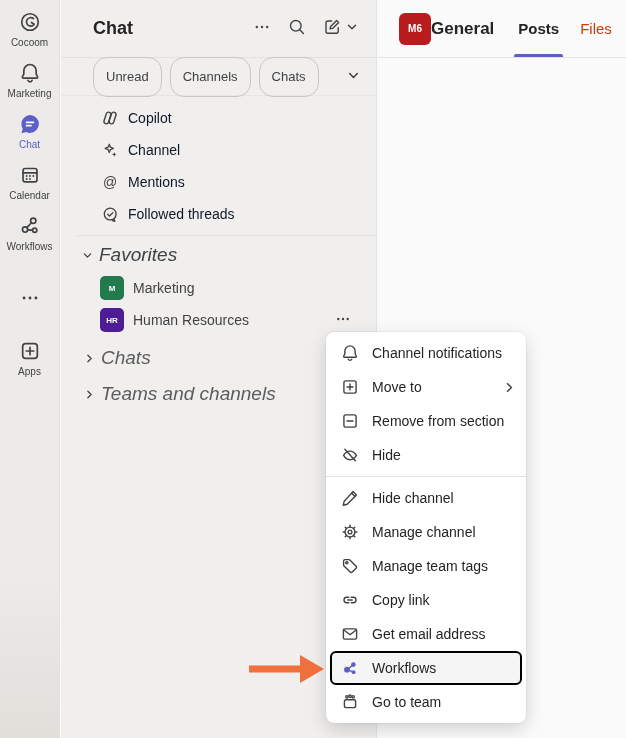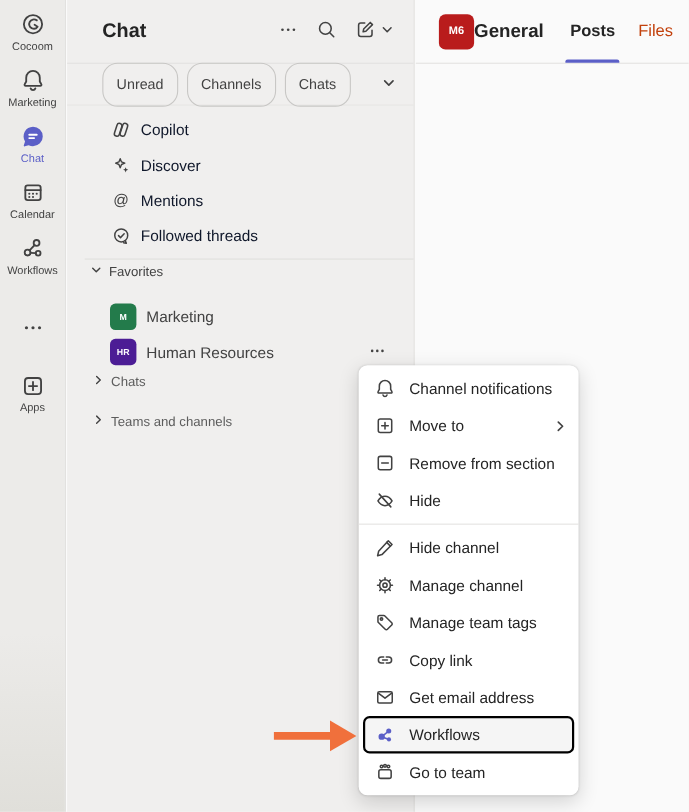--- a/index.html
+++ b/index.html
@@ -59,22 +59,22 @@
   .pinned-list { padding-top:6px; }
   .list-row {
     height:32px; display:flex; align-items:center; gap:8px;
     padding:0 16px 0 39px; font-size:14px; color:#0f172a; cursor:pointer;
   }
   .list-row .row-icon { width:20px; height:20px; display:flex; align-items:center; justify-content:center; }
 
   .panel-divider { height:1px; background:#e0dfdd; margin:5px 0 4px 16px; }
 
   .section-header {
-    height:30px; display:flex; align-items:flex-start; gap:6px;
-    padding:0 16px 0 21px; font-size:12px; color:#424242; cursor:pointer;
+    height:30px; display:flex; align-items:center; gap:6px;
+    padding:0 16px 0 21px; font-size:19px; color:#424242; cursor:pointer;font-style:italic;
   }
   .section-header.collapsed { height:36px; padding-left:23px; color:#5c5c5c; }
   .channel-row {
     height:32px; display:flex; align-items:center; gap:9px;
     padding:0 24px 0 39px; font-size:14px; color:#424242; cursor:pointer;
   }
   .avatar-24 {
     width:24px; height:24px; border-radius:5px; flex:none;
     display:flex; align-items:center; justify-content:center;
     color:#fff; font-size:8px; font-weight:700;
@@ -280,21 +280,21 @@
         </span>
         <span>Copilot</span>
       </div>
       <div class="list-row">
         <span class="row-icon">
           <svg class="ic" width="18" height="18" viewBox="0 0 20 20">
             <path d="M9.2 3.6l1.3 3.3 3.3 1.3-3.3 1.3-1.3 3.3-1.3-3.3-3.3-1.3 3.3-1.3z"></path>
             <path fill="#424242" stroke="none" d="M14.7 12.3l.75 1.85 1.85.75-1.85.75-.75 1.85-.75-1.85-1.85-.75 1.85-.75z"></path>
           </svg>
         </span>
-        <span>Discover</span>
+        <span>Channel</span>
       </div>
       <div class="list-row">
         <span class="row-icon">
           <svg width="20" height="20" viewBox="0 0 20 20">
             <text x="10" y="14.5" font-size="14" text-anchor="middle" fill="#424242">@</text>
           </svg>
         </span>
         <span>Mentions</span>
       </div>
       <div class="list-row">

